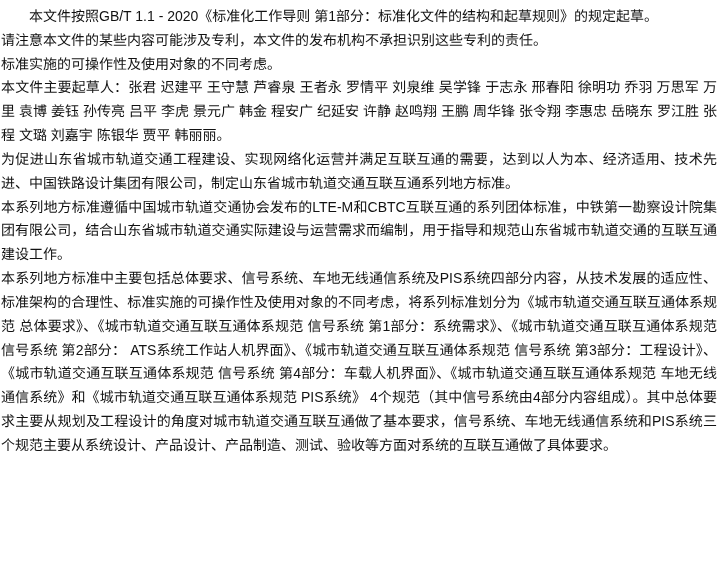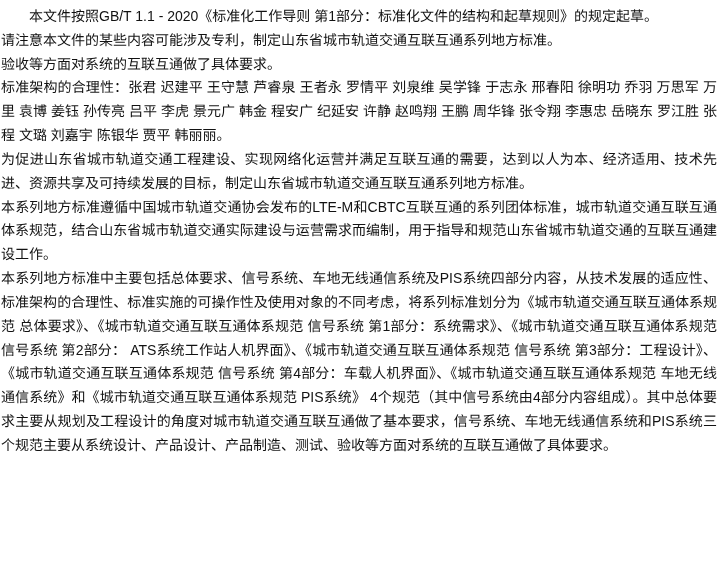--- a/index.html
+++ b/index.html
@@ -30,19 +30,19 @@
   }
   .para-indent {
     text-indent: 28px;
   }
 </style>
 </head>
 <body>
 
 <div class="doc-page">
   <p class="para-indent">本文件按照GB/T 1.1 - 2020《标准化工作导则 第1部分：标准化文件的结构和起草规则》的规定起草。</p>
-  <p>请注意本文件的某些内容可能涉及专利，制定山东省城市轨道交通互联互通系列地方标准。</p>
-  <p>验收等方面对系统的互联互通做了具体要求。</p>
-  <p>标准架构的合理性：张君 迟建平 王守慧 芦睿泉 王者永 罗情平 刘泉维 吴学锋 于志永 邢春阳 徐明功 乔羽 万思军 万里 袁博 姜钰 孙传亮 吕平 李虎 景元广 韩金 程安广 纪延安 许静 赵鸣翔 王鹏 周华锋 张令翔 李惠忠 岳晓东 罗江胜 张程 文璐 刘嘉宇 陈银华 贾平 韩丽丽。</p>
-  <p>为促进山东省城市轨道交通工程建设、实现网络化运营并满足互联互通的需要，达到以人为本、经济适用、技术先进、资源共享及可持续发展的目标，制定山东省城市轨道交通互联互通系列地方标准。</p>
-  <p>本系列地方标准遵循中国城市轨道交通协会发布的LTE-M和CBTC互联互通的系列团体标准，城市轨道交通互联互通体系规范，结合山东省城市轨道交通实际建设与运营需求而编制，用于指导和规范山东省城市轨道交通的互联互通建设工作。</p>
+  <p>请注意本文件的某些内容可能涉及专利，本文件的发布机构不承担识别这些专利的责任。</p>
+  <p>标准实施的可操作性及使用对象的不同考虑。</p>
+  <p>本文件主要起草人：张君 迟建平 王守慧 芦睿泉 王者永 罗情平 刘泉维 吴学锋 于志永 邢春阳 徐明功 乔羽 万思军 万里 袁博 姜钰 孙传亮 吕平 李虎 景元广 韩金 程安广 纪延安 许静 赵鸣翔 王鹏 周华锋 张令翔 李惠忠 岳晓东 罗江胜 张程 文璐 刘嘉宇 陈银华 贾平 韩丽丽。</p>
+  <p>为促进山东省城市轨道交通工程建设、实现网络化运营并满足互联互通的需要，达到以人为本、经济适用、技术先进、中国铁路设计集团有限公司，制定山东省城市轨道交通互联互通系列地方标准。</p>
+  <p>本系列地方标准遵循中国城市轨道交通协会发布的LTE-M和CBTC互联互通的系列团体标准，中铁第一勘察设计院集团有限公司，结合山东省城市轨道交通实际建设与运营需求而编制，用于指导和规范山东省城市轨道交通的互联互通建设工作。</p>
   <p>本系列地方标准中主要包括总体要求、信号系统、车地无线通信系统及PIS系统四部分内容，从技术发展的适应性、标准架构的合理性、标准实施的可操作性及使用对象的不同考虑，将系列标准划分为《城市轨道交通互联互通体系规范 总体要求》、《城市轨道交通互联互通体系规范 信号系统 第1部分：系统需求》、《城市轨道交通互联互通体系规范 信号系统 第2部分： ATS系统工作站人机界面》、《城市轨道交通互联互通体系规范 信号系统 第3部分：工程设计》、《城市轨道交通互联互通体系规范 信号系统 第4部分：车载人机界面》、《城市轨道交通互联互通体系规范 车地无线通信系统》和《城市轨道交通互联互通体系规范 PIS系统》 4个规范（其中信号系统由4部分内容组成）。其中总体要求主要从规划及工程设计的角度对城市轨道交通互联互通做了基本要求，信号系统、车地无线通信系统和PIS系统三个规范主要从系统设计、产品设计、产品制造、测试、验收等方面对系统的互联互通做了具体要求。</p>
 </div>
 
 </body></html>

